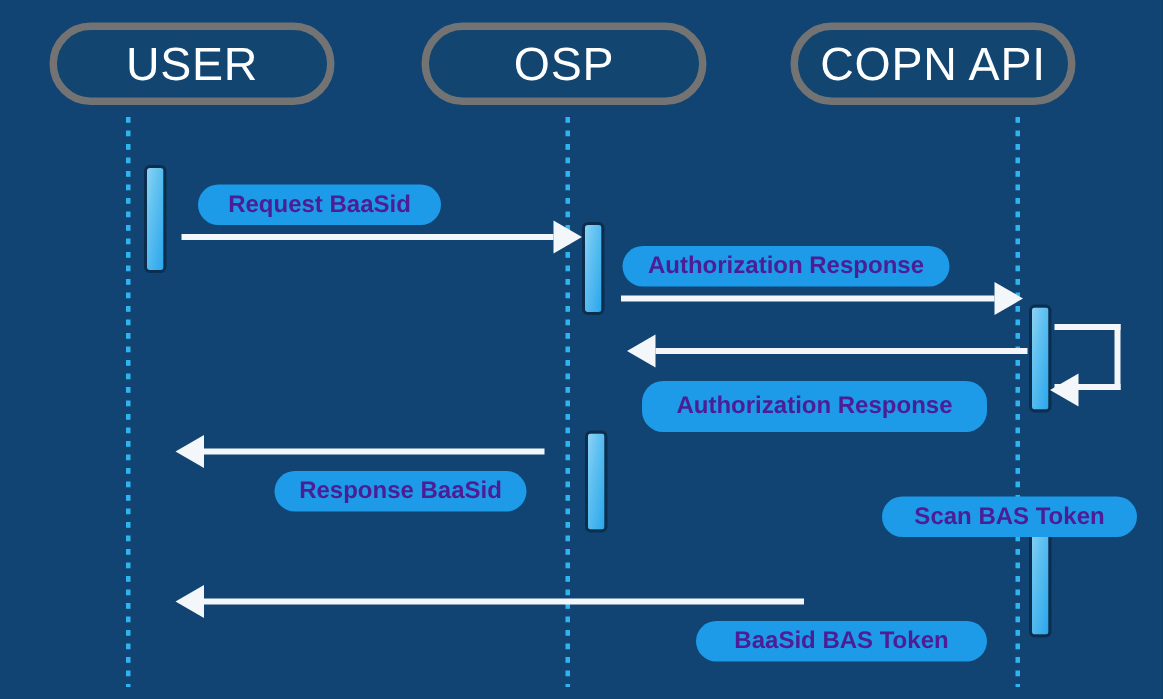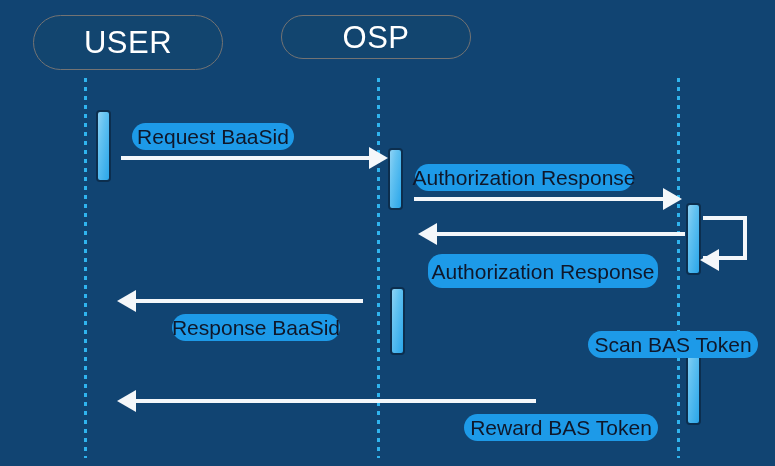--- a/index.html
+++ b/index.html
@@ -14,21 +14,21 @@
     height: 466px;
     background: #114472;
     overflow: hidden;
     font-family: "Liberation Sans", sans-serif;
   }
 
   
   .actor-box {
     position: absolute;
     box-sizing: border-box;
-    border: 1px solid #737373;
+    border: 5px solid #737373;
     border-radius: 40px;
     background: #12456f;
     display: flex;
     align-items: center;
     justify-content: center;
   }
   .actor-label {
     color: #ffffff;
     font-size: 31px;
     font-weight: 400;
@@ -84,40 +84,43 @@
     position: absolute;
     box-sizing: border-box;
     background: #1d9ae8;
     border-radius: 14px;
     display: flex;
     align-items: center;
     justify-content: center;
     padding: 0 13px;
   }
   .pill-text {
-    color: #0f172a;
-    font-size: 21px;
-    font-weight: 400;
+    color: #4c1d95;
+    font-size: 16px;
+    font-weight: 700;
     white-space: nowrap;
     line-height: 1;
   }
 </style>
 </head>
 <body>
 
 <div id="canvas">
 
   <div class="actor-box" style="left:33px; top:15px; width:190px; height:55px;">
     <span class="actor-label">USER</span>
   </div>
 
-  <div class="actor-box" style="left:281px; top:15px; width:190px; height:44px;">
+  <div class="actor-box" style="left:281px; top:15px; width:190px; height:55px;">
     <span class="actor-label">OSP</span>
   </div>
 
+  <div class="actor-box" style="left:527px; top:15px; width:190px; height:55px;">
+    <span class="actor-label">COPN API</span>
+  </div>
 
   <div class="lifeline" style="left:84px; top:78px; height:380px;"></div>
   <div class="lifeline" style="left:377px; top:78px; height:380px;"></div>
   <div class="lifeline" style="left:677px; top:78px; height:380px;"></div>
 
   <div class="activation" style="left:96px; top:110px; width:15px; height:72px;"></div>
   <div class="activation" style="left:388px; top:148px; width:15px; height:62px;"></div>
   <div class="activation" style="left:686px; top:203px; width:15px; height:72px;"></div>
   <div class="activation" style="left:390px; top:287px; width:15px; height:68px;"></div>
   <div class="activation" style="left:686px; top:343px; width:15px; height:82px;"></div>
@@ -141,23 +144,23 @@
   </div>
 
   <div class="selfloop" style="left:703px; top:216px; width:44px; height:44px;"></div>
   <div class="arrow-head left" style="left:700px; top:249px;"></div>
   <div class="pill" style="left:588px; top:296px; width:170px; height:27px;margin-top:35px;">
     <span class="pill-text">Scan BAS Token</span>
   </div>
 
   <div class="msg-line" style="left:136px; top:299px; width:227px;"></div>
   <div class="arrow-head left" style="left:117px; top:290px;"></div>
-  <div class="pill" style="left:172px; top:314px; width:168px; height:27px;">
+  <div class="pill" style="left:183px; top:314px; width:168px; height:27px;">
     <span class="pill-text">Response BaaSid</span>
   </div>
 
   <div class="msg-line" style="left:136px; top:399px; width:400px;"></div>
   <div class="arrow-head left" style="left:117px; top:390px;"></div>
   <div class="pill" style="left:464px; top:414px; width:194px; height:27px;">
-    <span class="pill-text">Reward BAS Token</span>
+    <span class="pill-text">BaaSid BAS Token</span>
   </div>
 
 </div>
 
 </body></html>

